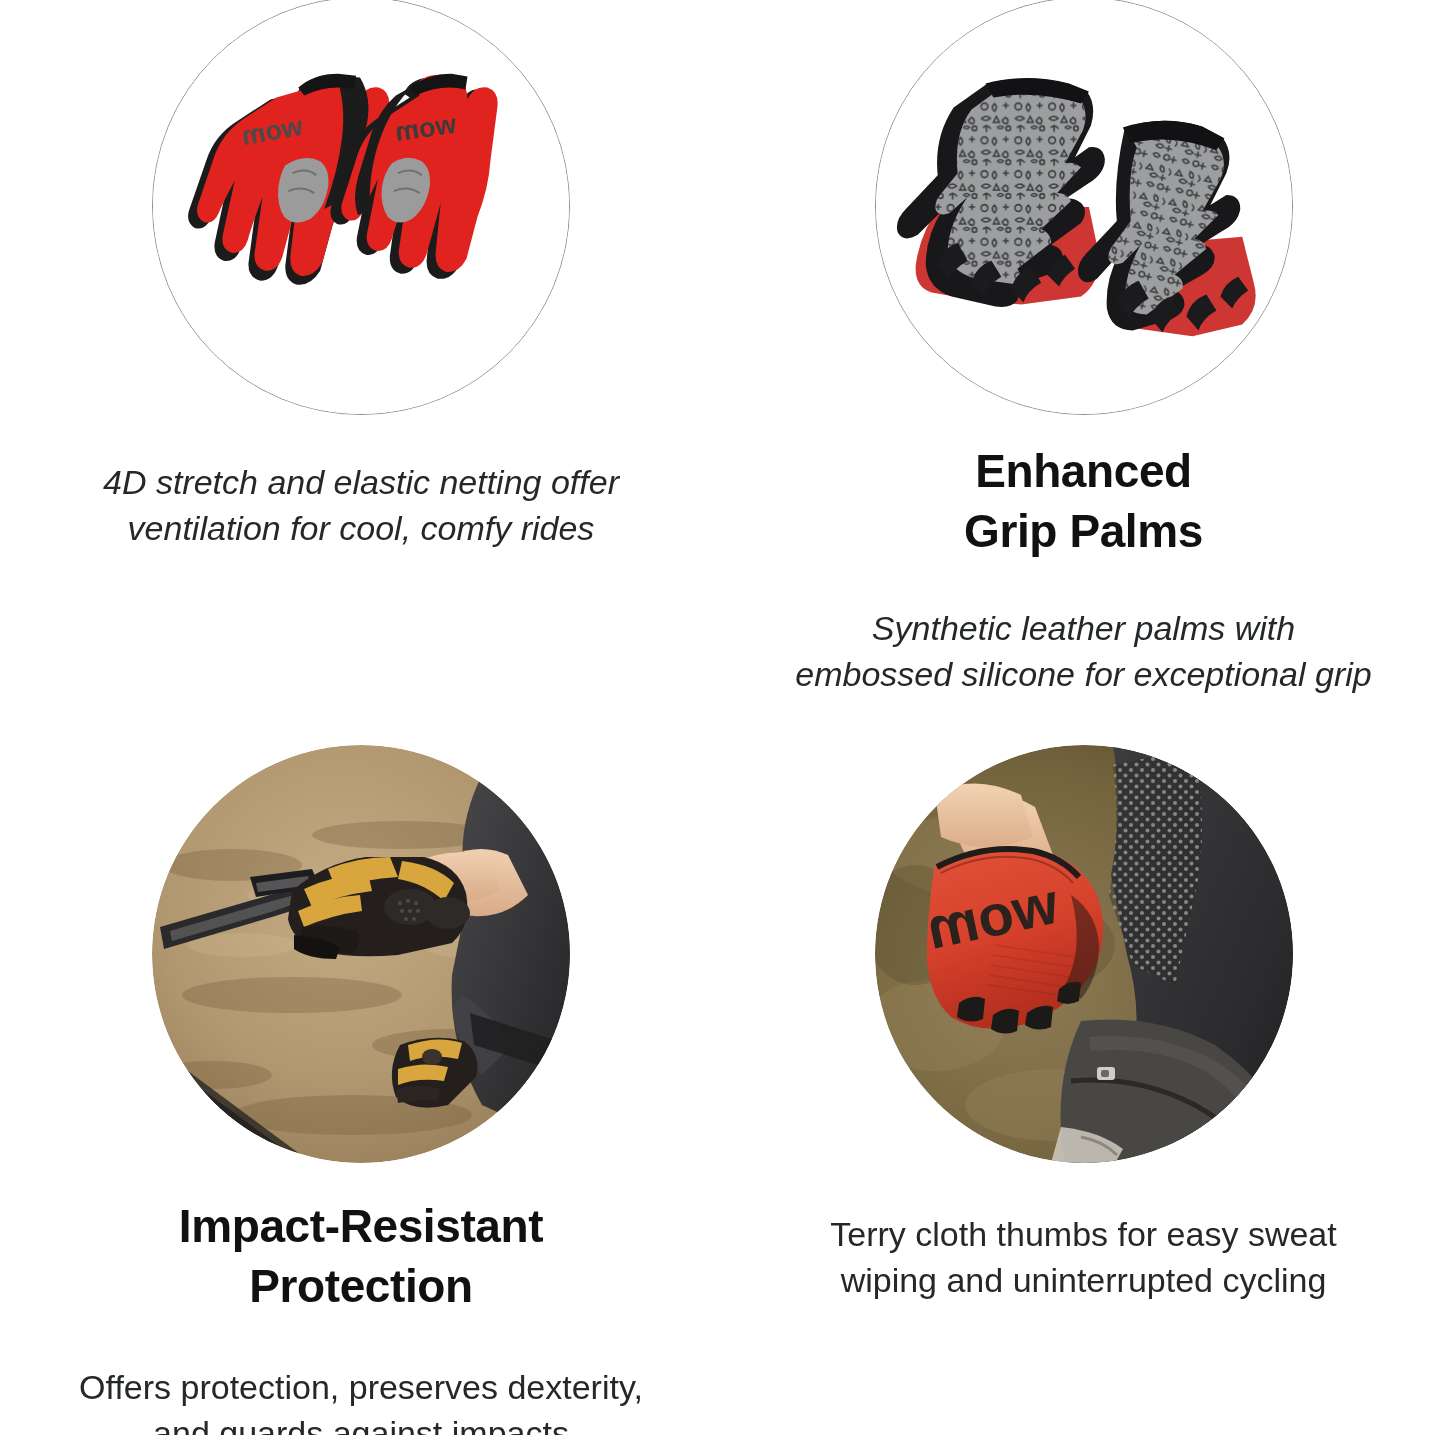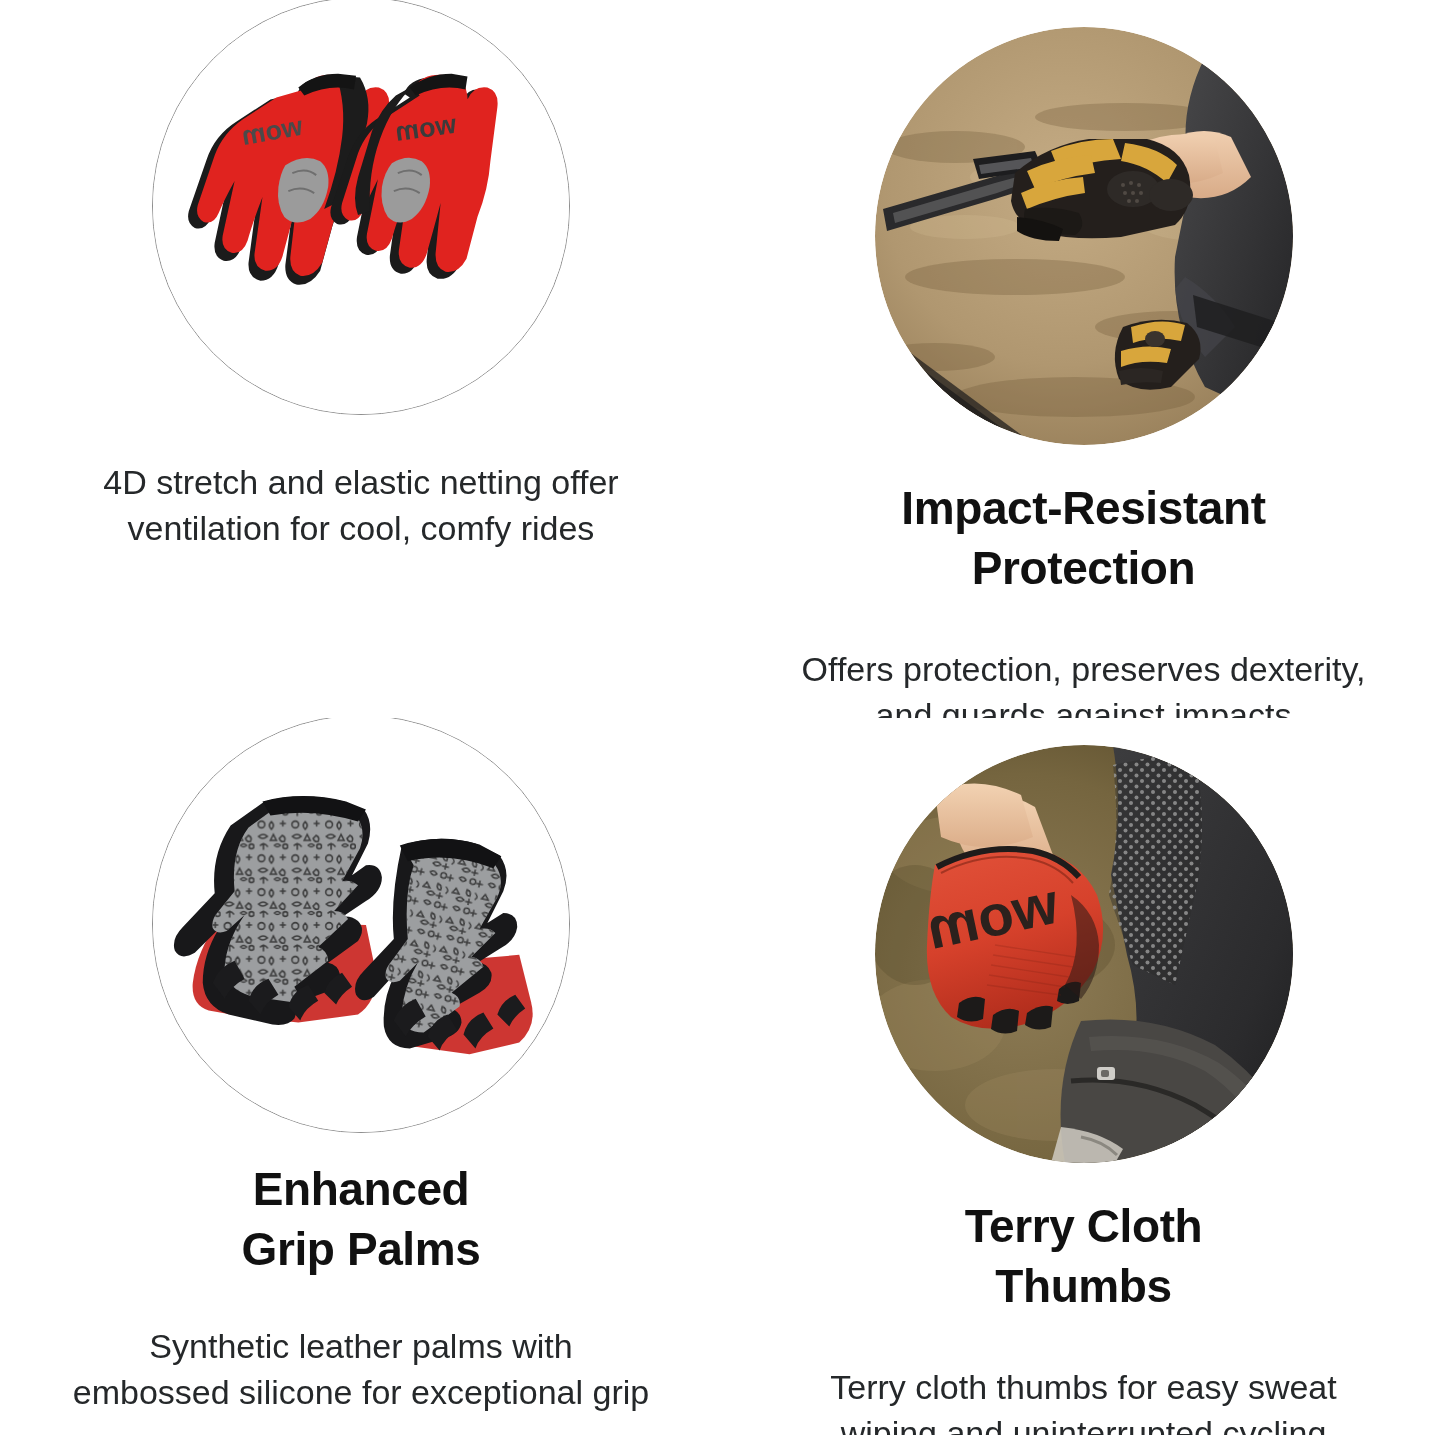--- a/index.html
+++ b/index.html
@@ -71,21 +71,21 @@
 
   .body {
     font-size: 34px;
     font-weight: 300;
     line-height: 46px;
     text-align: center;
     color: #25282a;
     margin: 0;
     white-space: pre-line;
   }
-  .panel-tl .body, .panel-tr .body { margin-top: 44px; }
+  .panel-tl .body, .panel-tr .body { margin-top: 44px; font-style: italic; }
   .panel-bl .body, .panel-br .body { margin-top: 48px; }
 
   
   .panel-tl .body { width: 640px; }
   .panel-tr .body { width: 723px; }
   .panel-bl .body { width: 690px; }
   .panel-br .body { width: 700px; }
 </style>
 </head>
 <body>
@@ -149,120 +149,20 @@
             <path d="M258 90 Q276 76 300 76 L316 79 L314 92 Q290 86 264 98 Z" fill="#141414"></path>
             <g transform="translate(272,140) rotate(-8)">
               <text x="0" y="0" font-family="'Liberation Sans', sans-serif" font-size="27" font-weight="700" fill="#3b3b3b" transform="scale(-1,1) translate(-34,0)">wom</text>
             </g>
           </g>
         </svg>
       </div>
 
       <p class="body">4D stretch and elastic netting offer
 ventilation for cool, comfy rides</p>
-    </div>
-
-    <div class="panel panel-bl">
-
-      <div class="media">
-        <svg viewBox="0 0 418 418" xmlns="http://www.w3.org/2000/svg" aria-hidden="true">
-          <defs>
-            <radialGradient id="dirt" cx="45%" cy="38%" r="78%">
-              <stop offset="0%" stop-color="#c4ab84"></stop>
-              <stop offset="55%" stop-color="#b09770"></stop>
-              <stop offset="100%" stop-color="#8d7550"></stop>
-            </radialGradient>
-            <linearGradient id="shortsG" x1="0" y1="0" x2="1" y2="1">
-              <stop offset="0%" stop-color="#4a4a4c"></stop>
-              <stop offset="60%" stop-color="#333335"></stop>
-              <stop offset="100%" stop-color="#232325"></stop>
-            </linearGradient>
-            <linearGradient id="skinG" x1="0" y1="0" x2="0" y2="1">
-              <stop offset="0%" stop-color="#f0cfb0"></stop>
-              <stop offset="100%" stop-color="#d8ab88"></stop>
-            </linearGradient>
-            <clipPath id="circleClipL">
-                <circle cx="209" cy="209" r="209"></circle>
-              </clipPath>
-          </defs>
-
-          <g clip-path="url(#circleClipL)">
-            <rect width="418" height="418" fill="url(#dirt)"></rect>
-
-            <g opacity="0.30" fill="#6d5837">
-              <ellipse cx="80" cy="120" rx="70" ry="16"></ellipse>
-              <ellipse cx="250" cy="90" rx="90" ry="14"></ellipse>
-              <ellipse cx="140" cy="250" rx="110" ry="18"></ellipse>
-              <ellipse cx="300" cy="300" rx="80" ry="16"></ellipse>
-              <ellipse cx="200" cy="370" rx="120" ry="20"></ellipse>
-              <ellipse cx="60" cy="330" rx="60" ry="14"></ellipse>
-            </g>
-            <g opacity="0.22" fill="#d8c49c">
-              <ellipse cx="180" cy="150" rx="85" ry="18"></ellipse>
-              <ellipse cx="330" cy="200" rx="60" ry="14"></ellipse>
-              <ellipse cx="90" cy="200" rx="55" ry="12"></ellipse>
-            </g>
-
-            <path d="M-10 300 L150 418 L-10 418 Z" fill="#171716"></path>
-            <path d="M-10 292 L160 418 L140 418 L-10 308 Z" fill="#2a2723" opacity="0.8"></path>
-
-            <path d="M330 30 Q300 90 316 150 L300 230 Q296 300 330 360 L418 400 L418 -10 L352 -10 Z" fill="url(#shortsG)"></path>
-            <path d="M310 250 Q340 268 360 300 L330 330 Q304 300 300 262 Z" fill="#44444a" opacity="0.7"></path>
-            <path d="M318 268 L418 300 L418 330 L322 300 Z" fill="#1e1e20" opacity="0.85"></path>
-
-            <path d="M300 110 Q330 98 356 110 L376 150 Q350 176 312 170 Q294 146 300 110 Z" fill="url(#skinG)"></path>
-            <path d="M262 118 Q300 100 340 112 L348 146 Q306 166 264 150 Z" fill="url(#skinG)"></path>
-
-            <path d="M8 182 L118 150 L156 140 L186 140 L186 160 L152 162 L120 172 L12 204 Z" fill="#2a2a2c"></path>
-            <path d="M18 186 L120 156 L150 148 L150 156 L122 166 L20 196 Z" fill="#5c5c5e" opacity="0.8"></path>
-
-            <path d="M98 132 L160 124 L168 142 L104 152 Z" fill="#1d1d1f"></path>
-            <path d="M104 138 L156 131 L159 140 L106 147 Z" fill="#6e6e70" opacity="0.7"></path>
-
-            <path d="M150 140 L214 134 Q236 140 238 158 L236 176 L150 180 Z" fill="#242426"></path>
-
-            <path d="M140 146 Q172 118 214 112 L272 112 Q306 120 314 148 Q320 180 300 198
-                     L246 210 Q200 214 168 206 Q140 196 136 174 Z" fill="#241f1c"></path>
-
-            <path d="M176 124 Q206 112 238 112 L246 132 Q212 134 184 144 Z" fill="#d8a63c"></path>
-            <path d="M152 144 Q182 130 216 128 L220 146 Q188 150 160 162 Z" fill="#d8a63c"></path>
-            <path d="M146 166 Q176 152 208 150 L210 166 Q180 170 152 182 Z" fill="#d8a63c"></path>
-            <path d="M250 116 Q284 120 302 138 L292 156 Q272 138 246 134 Z" fill="#d8a63c"></path>
-
-            <g fill="#2e2a27">
-              <ellipse cx="258" cy="162" rx="26" ry="18"></ellipse>
-              <ellipse cx="296" cy="168" rx="22" ry="16"></ellipse>
-            </g>
-            <g fill="#57504a" opacity="0.85">
-              <circle cx="248" cy="158" r="2"></circle>
-                <circle cx="256" cy="156" r="2"></circle>
-              <circle cx="264" cy="158" r="2"></circle>
-                <circle cx="250" cy="166" r="2"></circle>
-              <circle cx="258" cy="166" r="2"></circle>
-                <circle cx="266" cy="166" r="2"></circle>
-              <circle cx="254" cy="174" r="2"></circle>
-                <circle cx="262" cy="174" r="2"></circle>
-            </g>
-
-            <path d="M150 182 Q178 178 204 186 Q212 200 200 208 L160 206 Q146 198 150 182 Z" fill="#1c1916"></path>
-            <path d="M142 190 Q168 192 188 202 L184 214 Q156 214 142 204 Z" fill="#141210"></path>
-
-            <path d="M248 300 Q280 288 312 296 Q330 310 324 332 L296 360 Q262 368 244 352 Q234 326 248 300 Z" fill="#241f1c"></path>
-            <path d="M256 300 Q286 290 310 298 L306 314 Q280 308 258 316 Z" fill="#d8a63c"></path>
-            <path d="M246 324 Q272 316 296 322 L292 336 Q266 332 246 340 Z" fill="#d8a63c"></path>
-            <path d="M244 344 Q266 338 288 344 L286 356 Q264 354 246 358 Z" fill="#2b2623"></path>
-            <ellipse cx="280" cy="312" rx="10" ry="8" fill="#3a332d"></ellipse>
-          </g>
-        </svg>
-      </div>
-
-      <h2 class="title">Impact-Resistant
-Protection</h2>
-      <p class="body">Offers protection, preserves dexterity,
-and guards against impacts</p>
     </div>
 
     <div class="panel panel-tr">
 
       <div class="media outline">
         <svg viewBox="0 0 418 418" xmlns="http://www.w3.org/2000/svg" aria-hidden="true">
           <rect x="0" y="0" width="418" height="418" fill="#ffffff"></rect>
           <defs>
             <pattern id="doodle" width="34" height="34" patternUnits="userSpaceOnUse">
               <g stroke="#2b2b2b" stroke-width="1.6" fill="none" stroke-linecap="round">
@@ -348,20 +248,120 @@
           </g>
         </svg>
       </div>
 
       <h2 class="title">Enhanced
 Grip Palms</h2>
       <p class="body">Synthetic leather palms with
 embossed silicone for exceptional grip</p>
     </div>
 
+    <div class="panel panel-bl">
+
+      <div class="media">
+        <svg viewBox="0 0 418 418" xmlns="http://www.w3.org/2000/svg" aria-hidden="true">
+          <defs>
+            <radialGradient id="dirt" cx="45%" cy="38%" r="78%">
+              <stop offset="0%" stop-color="#c4ab84"></stop>
+              <stop offset="55%" stop-color="#b09770"></stop>
+              <stop offset="100%" stop-color="#8d7550"></stop>
+            </radialGradient>
+            <linearGradient id="shortsG" x1="0" y1="0" x2="1" y2="1">
+              <stop offset="0%" stop-color="#4a4a4c"></stop>
+              <stop offset="60%" stop-color="#333335"></stop>
+              <stop offset="100%" stop-color="#232325"></stop>
+            </linearGradient>
+            <linearGradient id="skinG" x1="0" y1="0" x2="0" y2="1">
+              <stop offset="0%" stop-color="#f0cfb0"></stop>
+              <stop offset="100%" stop-color="#d8ab88"></stop>
+            </linearGradient>
+            <clipPath id="circleClipL">
+                <circle cx="209" cy="209" r="209"></circle>
+              </clipPath>
+          </defs>
+
+          <g clip-path="url(#circleClipL)">
+            <rect width="418" height="418" fill="url(#dirt)"></rect>
+
+            <g opacity="0.30" fill="#6d5837">
+              <ellipse cx="80" cy="120" rx="70" ry="16"></ellipse>
+              <ellipse cx="250" cy="90" rx="90" ry="14"></ellipse>
+              <ellipse cx="140" cy="250" rx="110" ry="18"></ellipse>
+              <ellipse cx="300" cy="300" rx="80" ry="16"></ellipse>
+              <ellipse cx="200" cy="370" rx="120" ry="20"></ellipse>
+              <ellipse cx="60" cy="330" rx="60" ry="14"></ellipse>
+            </g>
+            <g opacity="0.22" fill="#d8c49c">
+              <ellipse cx="180" cy="150" rx="85" ry="18"></ellipse>
+              <ellipse cx="330" cy="200" rx="60" ry="14"></ellipse>
+              <ellipse cx="90" cy="200" rx="55" ry="12"></ellipse>
+            </g>
+
+            <path d="M-10 300 L150 418 L-10 418 Z" fill="#171716"></path>
+            <path d="M-10 292 L160 418 L140 418 L-10 308 Z" fill="#2a2723" opacity="0.8"></path>
+
+            <path d="M330 30 Q300 90 316 150 L300 230 Q296 300 330 360 L418 400 L418 -10 L352 -10 Z" fill="url(#shortsG)"></path>
+            <path d="M310 250 Q340 268 360 300 L330 330 Q304 300 300 262 Z" fill="#44444a" opacity="0.7"></path>
+            <path d="M318 268 L418 300 L418 330 L322 300 Z" fill="#1e1e20" opacity="0.85"></path>
+
+            <path d="M300 110 Q330 98 356 110 L376 150 Q350 176 312 170 Q294 146 300 110 Z" fill="url(#skinG)"></path>
+            <path d="M262 118 Q300 100 340 112 L348 146 Q306 166 264 150 Z" fill="url(#skinG)"></path>
+
+            <path d="M8 182 L118 150 L156 140 L186 140 L186 160 L152 162 L120 172 L12 204 Z" fill="#2a2a2c"></path>
+            <path d="M18 186 L120 156 L150 148 L150 156 L122 166 L20 196 Z" fill="#5c5c5e" opacity="0.8"></path>
+
+            <path d="M98 132 L160 124 L168 142 L104 152 Z" fill="#1d1d1f"></path>
+            <path d="M104 138 L156 131 L159 140 L106 147 Z" fill="#6e6e70" opacity="0.7"></path>
+
+            <path d="M150 140 L214 134 Q236 140 238 158 L236 176 L150 180 Z" fill="#242426"></path>
+
+            <path d="M140 146 Q172 118 214 112 L272 112 Q306 120 314 148 Q320 180 300 198
+                     L246 210 Q200 214 168 206 Q140 196 136 174 Z" fill="#241f1c"></path>
+
+            <path d="M176 124 Q206 112 238 112 L246 132 Q212 134 184 144 Z" fill="#d8a63c"></path>
+            <path d="M152 144 Q182 130 216 128 L220 146 Q188 150 160 162 Z" fill="#d8a63c"></path>
+            <path d="M146 166 Q176 152 208 150 L210 166 Q180 170 152 182 Z" fill="#d8a63c"></path>
+            <path d="M250 116 Q284 120 302 138 L292 156 Q272 138 246 134 Z" fill="#d8a63c"></path>
+
+            <g fill="#2e2a27">
+              <ellipse cx="258" cy="162" rx="26" ry="18"></ellipse>
+              <ellipse cx="296" cy="168" rx="22" ry="16"></ellipse>
+            </g>
+            <g fill="#57504a" opacity="0.85">
+              <circle cx="248" cy="158" r="2"></circle>
+                <circle cx="256" cy="156" r="2"></circle>
+              <circle cx="264" cy="158" r="2"></circle>
+                <circle cx="250" cy="166" r="2"></circle>
+              <circle cx="258" cy="166" r="2"></circle>
+                <circle cx="266" cy="166" r="2"></circle>
+              <circle cx="254" cy="174" r="2"></circle>
+                <circle cx="262" cy="174" r="2"></circle>
+            </g>
+
+            <path d="M150 182 Q178 178 204 186 Q212 200 200 208 L160 206 Q146 198 150 182 Z" fill="#1c1916"></path>
+            <path d="M142 190 Q168 192 188 202 L184 214 Q156 214 142 204 Z" fill="#141210"></path>
+
+            <path d="M248 300 Q280 288 312 296 Q330 310 324 332 L296 360 Q262 368 244 352 Q234 326 248 300 Z" fill="#241f1c"></path>
+            <path d="M256 300 Q286 290 310 298 L306 314 Q280 308 258 316 Z" fill="#d8a63c"></path>
+            <path d="M246 324 Q272 316 296 322 L292 336 Q266 332 246 340 Z" fill="#d8a63c"></path>
+            <path d="M244 344 Q266 338 288 344 L286 356 Q264 354 246 358 Z" fill="#2b2623"></path>
+            <ellipse cx="280" cy="312" rx="10" ry="8" fill="#3a332d"></ellipse>
+          </g>
+        </svg>
+      </div>
+
+      <h2 class="title">Impact-Resistant
+Protection</h2>
+      <p class="body">Offers protection, preserves dexterity,
+and guards against impacts</p>
+    </div>
+
     <div class="panel panel-br">
 
       <div class="media">
         <svg viewBox="0 0 418 418" xmlns="http://www.w3.org/2000/svg" aria-hidden="true">
           <defs>
             <radialGradient id="olive" cx="35%" cy="55%" r="80%">
               <stop offset="0%" stop-color="#8e7c56"></stop>
               <stop offset="60%" stop-color="#75653f"></stop>
               <stop offset="100%" stop-color="#534627"></stop>
             </radialGradient>
@@ -441,20 +441,18 @@
               <path d="M112 240 L186 250"></path>
             </g>
 
             <g transform="translate(96,196) rotate(-12)">
               <text x="0" y="0" font-family="'Liberation Sans', sans-serif" font-size="58" font-weight="700" fill="#2b211d" transform="scale(-1,1) translate(-92,0)">wom</text>
             </g>
           </g>
         </svg>
       </div>
 
-      <h2 class="title">Terry Cloth
-Thumbs</h2>
       <p class="body">Terry cloth thumbs for easy sweat
 wiping and uninterrupted cycling</p>
     </div>
 
   </div>
 </div>
 
 </body></html>

